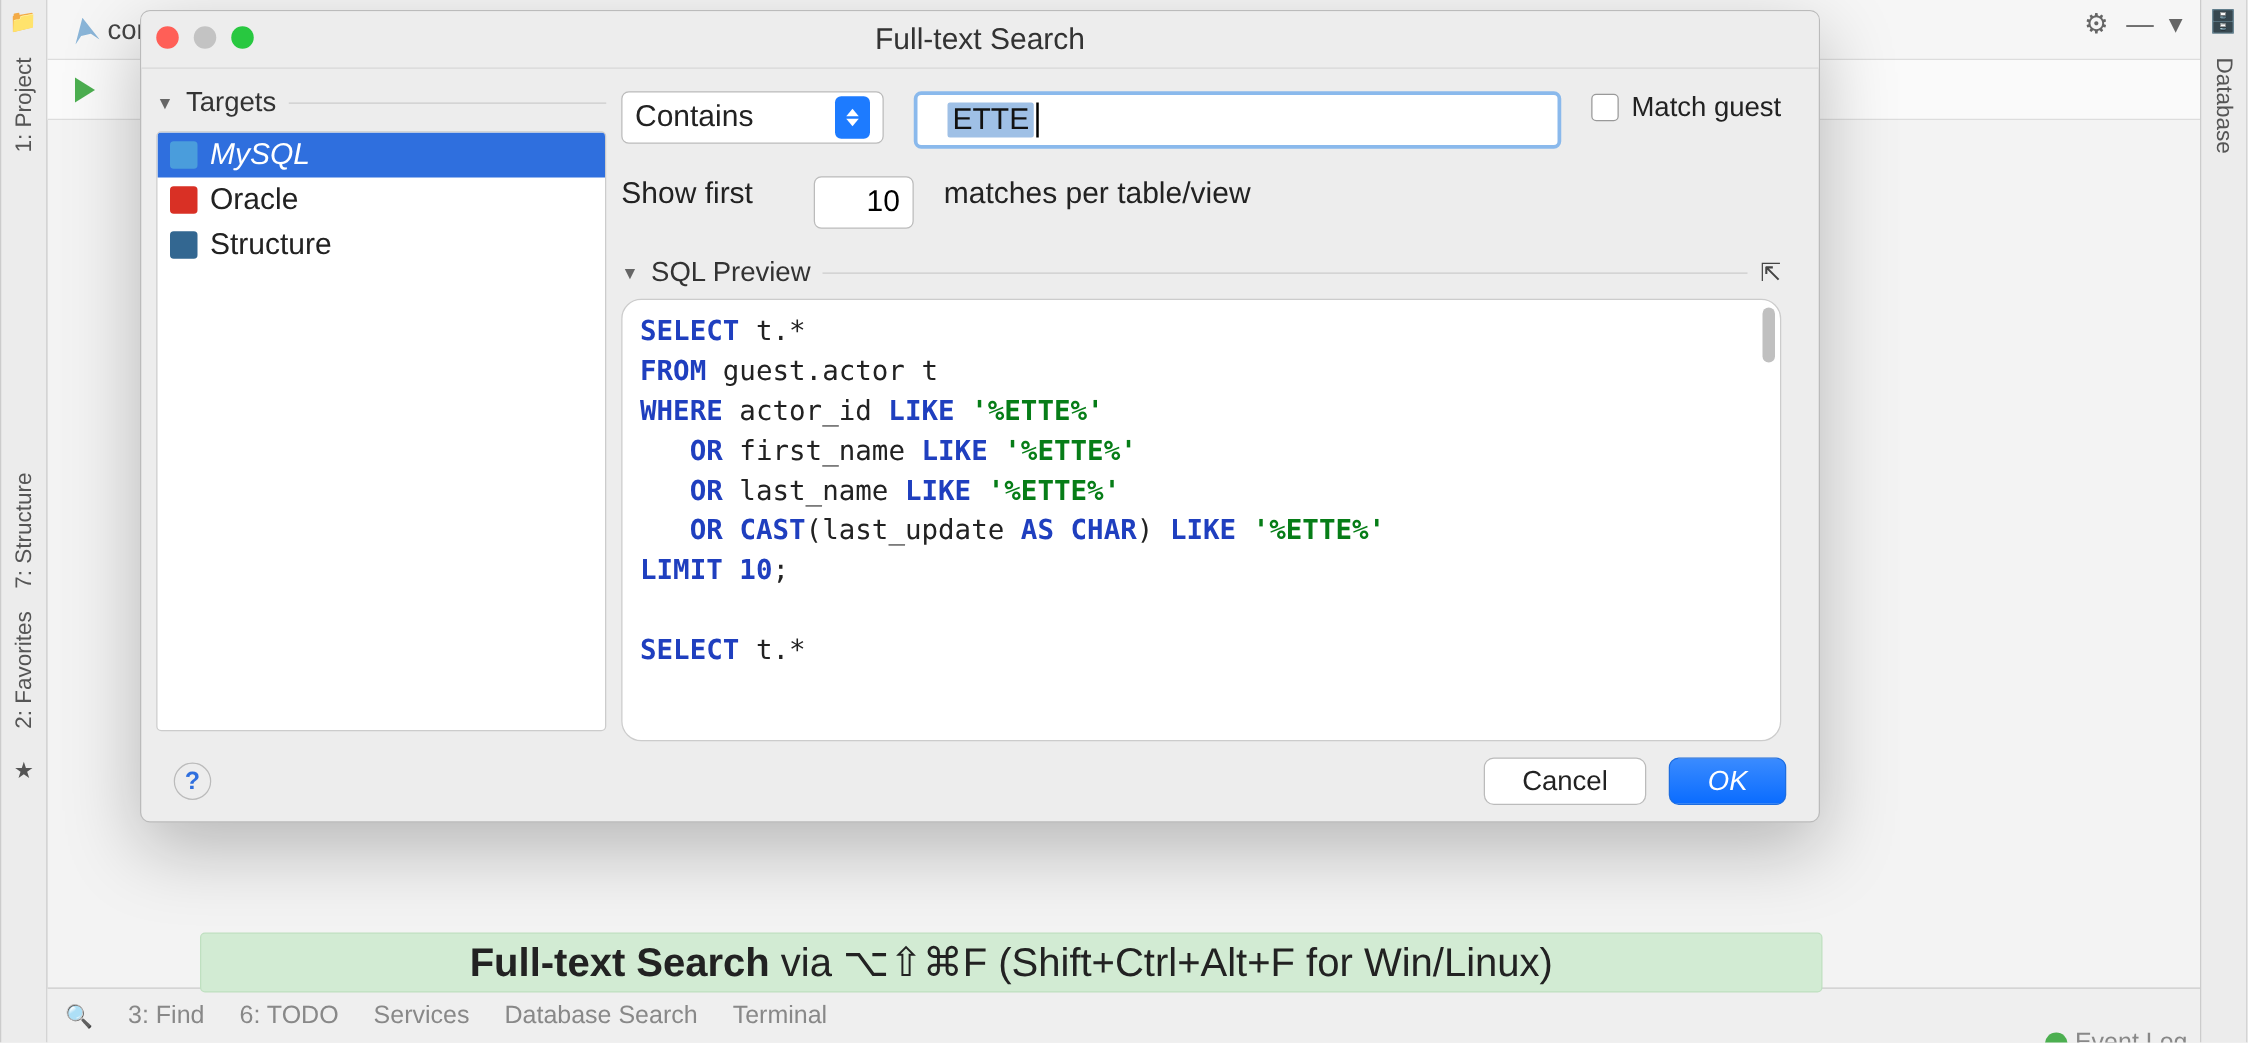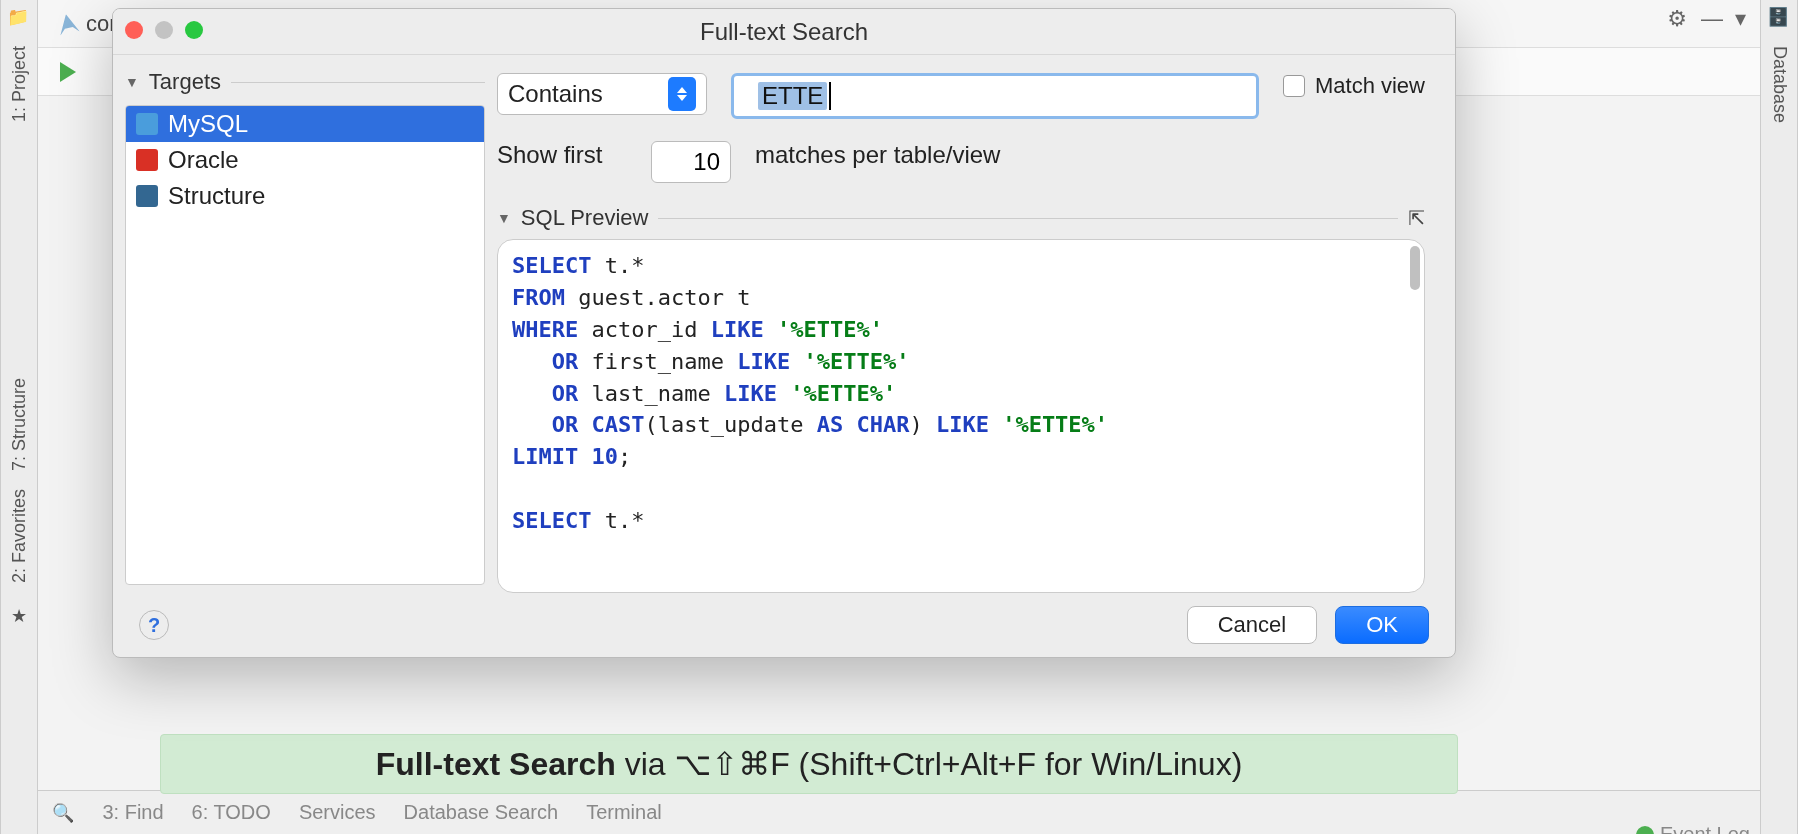--- a/index.html
+++ b/index.html
@@ -76,21 +76,21 @@
     position:absolute; left:38px; right:38px; bottom:0; height:44px;
     background:#efefef; border-top:1px solid #ccc;
     display:flex; align-items:center; gap:28px;
     padding-left:14px; font-size:20px; color:#888;
   }
   .bottom-bar .eventlog { margin-left:auto; margin-right:10px; display:flex; align-items:center; gap:6px;margin-top:44px;}
   .mag { font-size:18px;}
 
   
   .hint {
-    position:absolute; left:160px; right:340px; bottom:40px; height:60px;
+    position:absolute; left:160px; right:340px; bottom:40px; height:48px;
     background:#d2ebd3; border:1px solid #bfe0c0; border-radius:4px;
     display:flex; align-items:center; justify-content:center;
     font-size:32px; color:#222;
   }
   .hint b { font-weight:700; }
 
   
   .dialog {
     position:absolute;
     left:112px; top:8px; width:1344px; height:650px;
@@ -129,21 +129,21 @@
     background:#fff; border:1px solid #ccc;
     flex:1;
     overflow:auto;
     border-radius:4px;
   }
   .target-item {
     display:flex; align-items:center; gap:10px;
     padding:4px 10px; font-size:24px;
     cursor:default;
   }
-  .target-item.selected { background:#2f6fde; color:#fff; }
+  .target-item.selected { background:#2f6fde; color:#fff;font-style:italic; }
   .db-ico { width:22px;height:22px;border-radius:3px;display:inline-block;}
   .ico-mysql { background:#4a9ddc;}
   .ico-oracle{ background:#d93025;}
   .ico-pg    { background:#336791;}
 
   
   .form {
     flex:1; padding:18px 30px 0 4px; display:flex; flex-direction:column;
   }
   .row { display:flex; align-items:flex-start; gap:24px; margin-bottom:22px;}
@@ -210,21 +210,21 @@
     width:30px;height:30px;border:1px solid #bbb;border-radius:50%;
     display:flex;align-items:center;justify-content:center;color:#2f6fde;font-weight:bold;font-size:20px;
   }
   .spacer { flex:1; }
   .btn {
     height:38px; padding:0 30px; border-radius:8px; font-size:22px;
     display:flex; align-items:center; justify-content:center;
     border:1px solid #bbb; background:#fff;
   }
   .btn.primary {
-    background:linear-gradient(#3a8bff,#0a6cff); color:#fff; border:1px solid #1d6de0;
+    background:linear-gradient(#3a8bff,#0a6cff); color:#fff; border:1px solid #1d6de0;font-style:italic;
   }
 
   .gear { font-size:22px;}
 
 </style>
 </head>
 <body>
 
 <div class="ide">
 
@@ -318,21 +318,21 @@
               <span class="up"></span>
               <span class="dn"></span>
             </span>
         </div>
         <div class="main-search">
           <span class="highlight">ETTE</span>
           <span class="caret"></span>
         </div>
         <label class="matchcase">
           <span class="checkbox"></span>
-          <span>Match view</span>
+          <span>Match guest</span>
         </label>
       </div>
 
 
       <div class="row">
         <span class="label">Show first</span>
         <input class="numin" value="10" style="">
         <span class="suffix">matches per table/view</span>
       </div>
 

